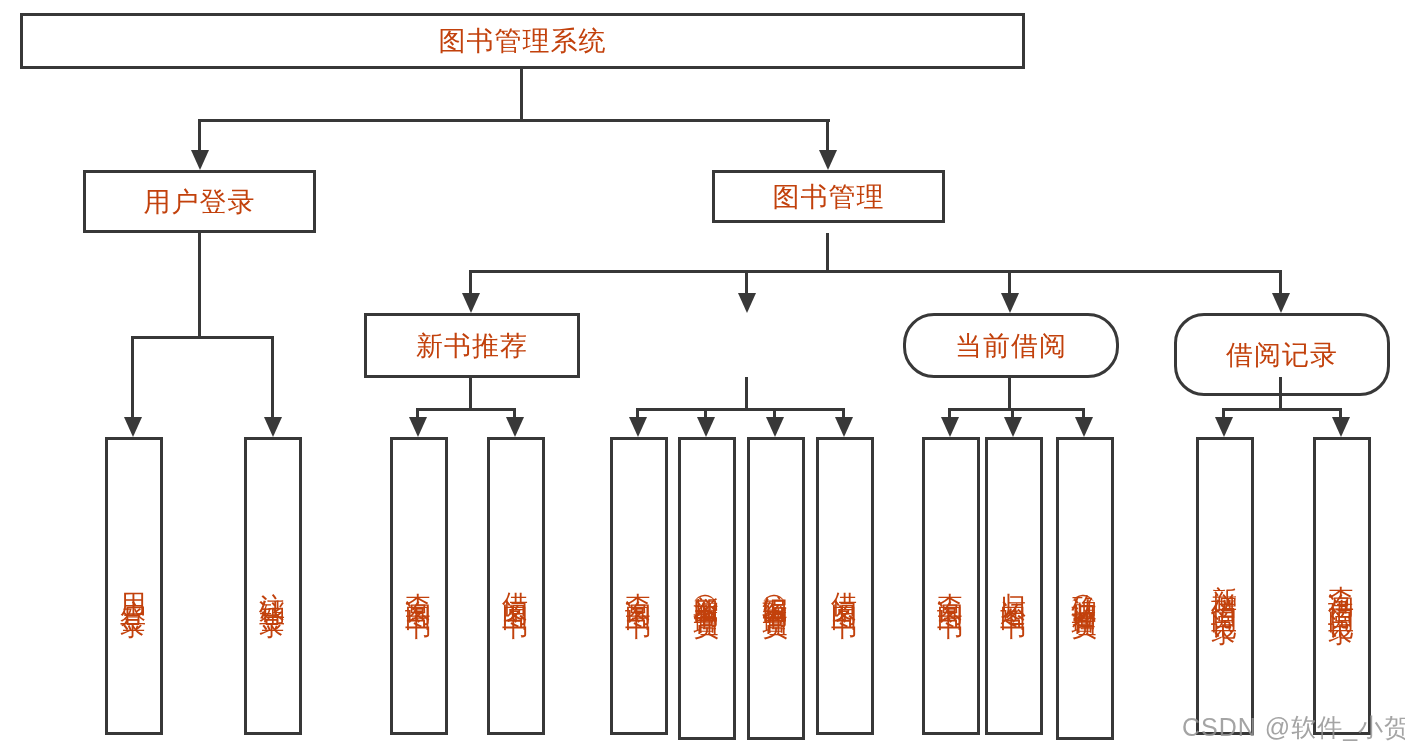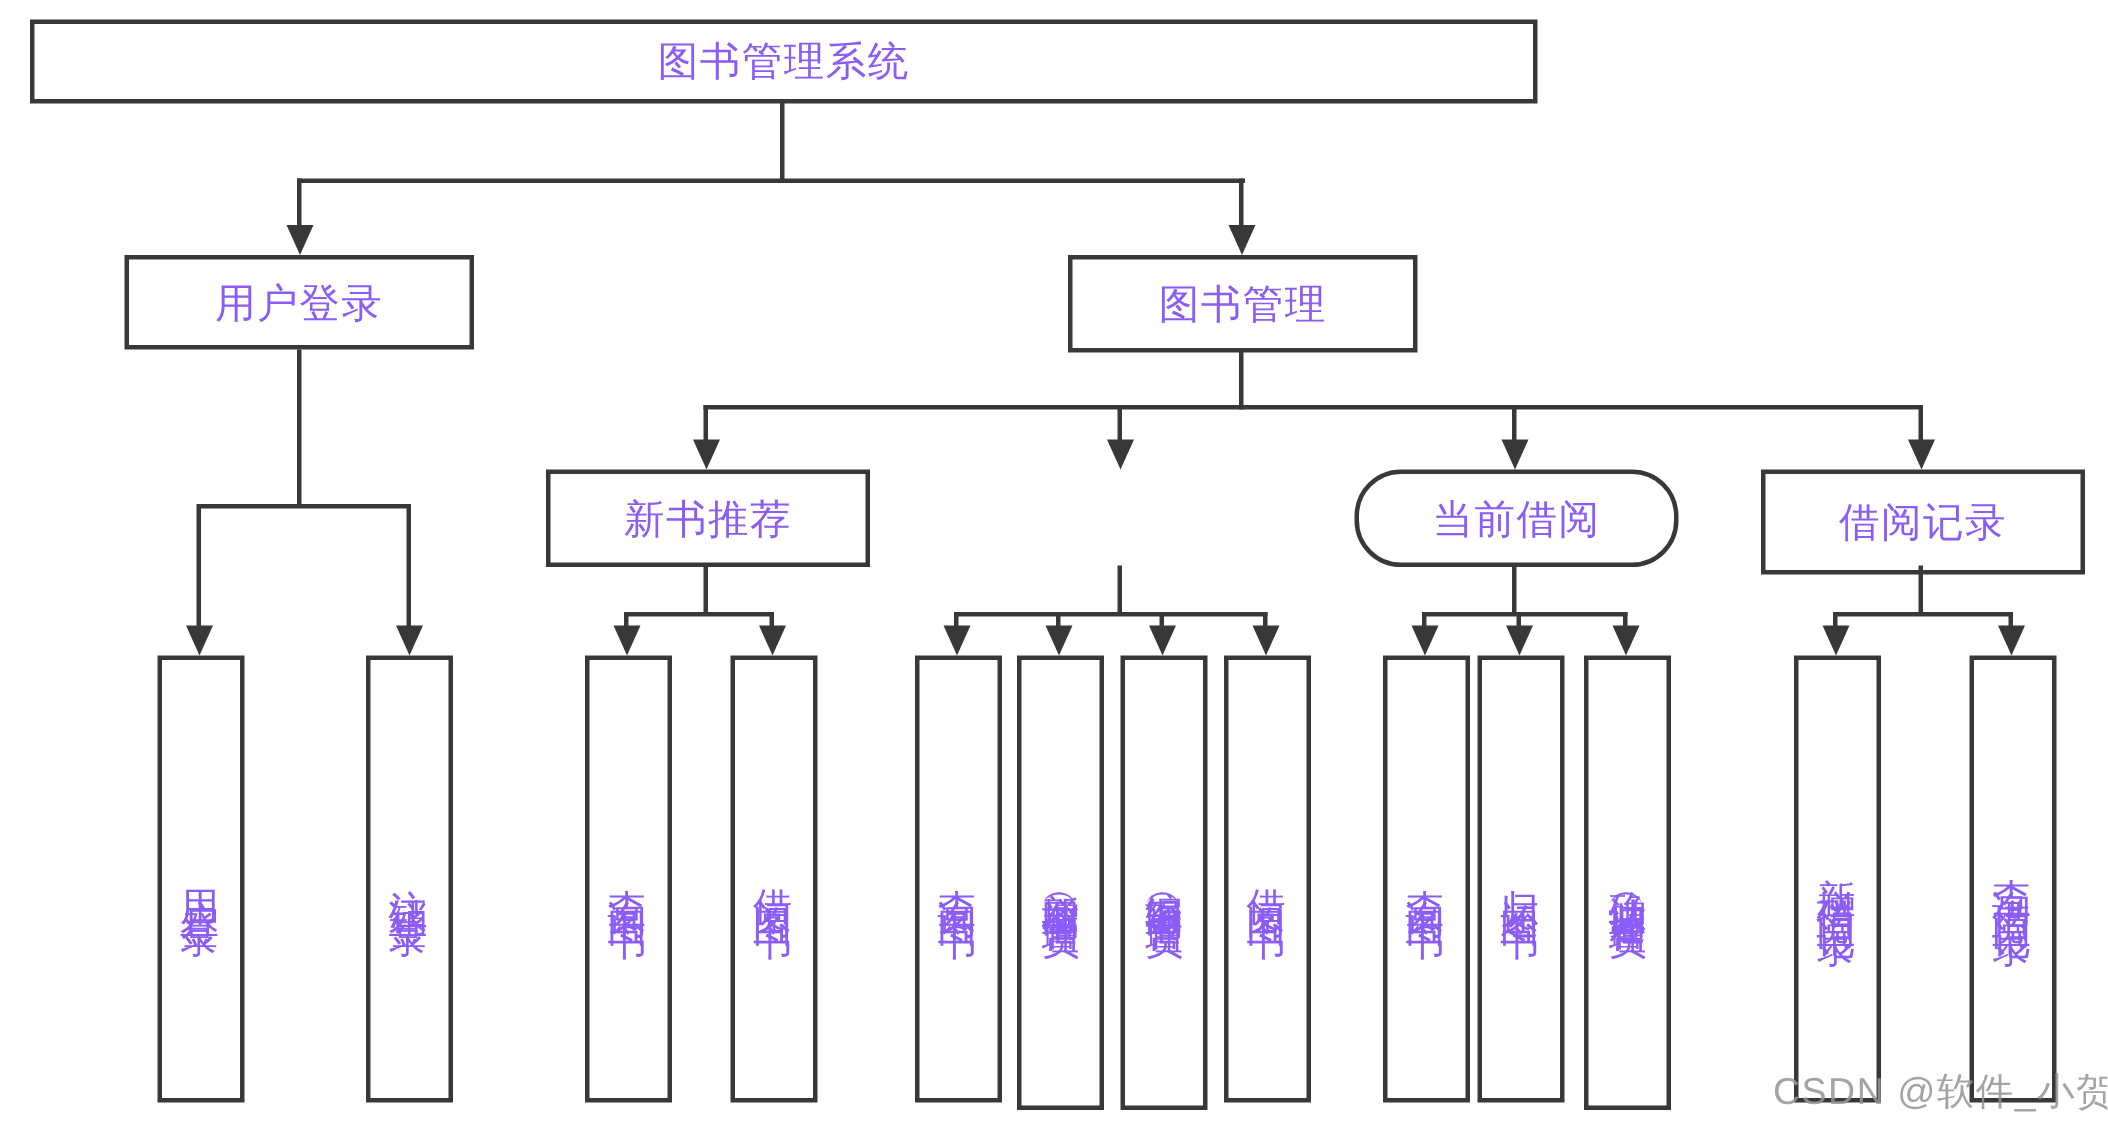--- a/index.html
+++ b/index.html
@@ -1,19 +1,19 @@
 <!DOCTYPE html>
 <html><head>
 <meta charset="utf-8">
 <style>
   html,body{margin:0;padding:0;background:#ffffff;}
   body{width:1405px;height:747px;font-family:"Liberation Sans",sans-serif;}
   .canvas{position:relative;width:1405px;height:747px;background:#ffffff;overflow:hidden;}
   .node{position:absolute;box-sizing:border-box;border:3px solid #383838;background:#ffffff;
-        display:flex;align-items:center;justify-content:center;color:#8b5cf6;}
+        display:flex;align-items:center;justify-content:center;color:#c2410c;}
   .h-label{font-size:27px;letter-spacing:1px;white-space:nowrap;}
   .v .label{writing-mode:vertical-rl;text-orientation:mixed;font-size:26px;letter-spacing:7px;
             white-space:nowrap;}
   .v.tall .label{font-size:25px;letter-spacing:3px;}
   .line{position:absolute;background:#383838;}
   .ah{position:absolute;width:0;height:0;border-left:9px solid transparent;
       border-right:9px solid transparent;border-top:20px solid #383838;}
   .watermark{position:absolute;left:1182px;top:711px;font-size:25px;color:rgba(148,148,148,0.85);
              letter-spacing:1px;white-space:nowrap;z-index:5;}
 </style>
@@ -22,31 +22,31 @@
 
 <div class="canvas">
 
   <div class="node" style="left:20px;top:13px;width:1005px;height:56px;">
     <span class="h-label">图书管理系统</span>
   </div>
 
   <div class="node" style="left:83px;top:170px;width:233px;height:63px;">
     <span class="h-label">用户登录</span>
   </div>
-  <div class="node" style="left:712px;top:170px;width:233px;height:65px;">
+  <div class="node" style="left:712px;top:170px;width:233px;height:53px;">
     <span class="h-label">图书管理</span>
   </div>
 
   <div class="node" style="left:364px;top:313px;width:216px;height:65px;">
     <span class="h-label">新书推荐</span>
   </div>
   <div class="node" style="left:903px;top:313px;width:216px;height:65px;border-radius:31px;">
     <span class="h-label">当前借阅</span>
   </div>
-  <div class="node" style="left:1174px;top:313px;width:216px;height:70px;">
+  <div class="node" style="left:1174px;top:313px;width:216px;height:83px;border-radius:30px;">
     <span class="h-label">借阅记录</span>
   </div>
 
   <div class="node v" style="left:105px;top:437px;width:58px;height:298px;">
     <span class="label">用户登录</span>
   </div>
   <div class="node v" style="left:244px;top:437px;width:58px;height:298px;">
     <span class="label">注销登录</span>
   </div>
 

